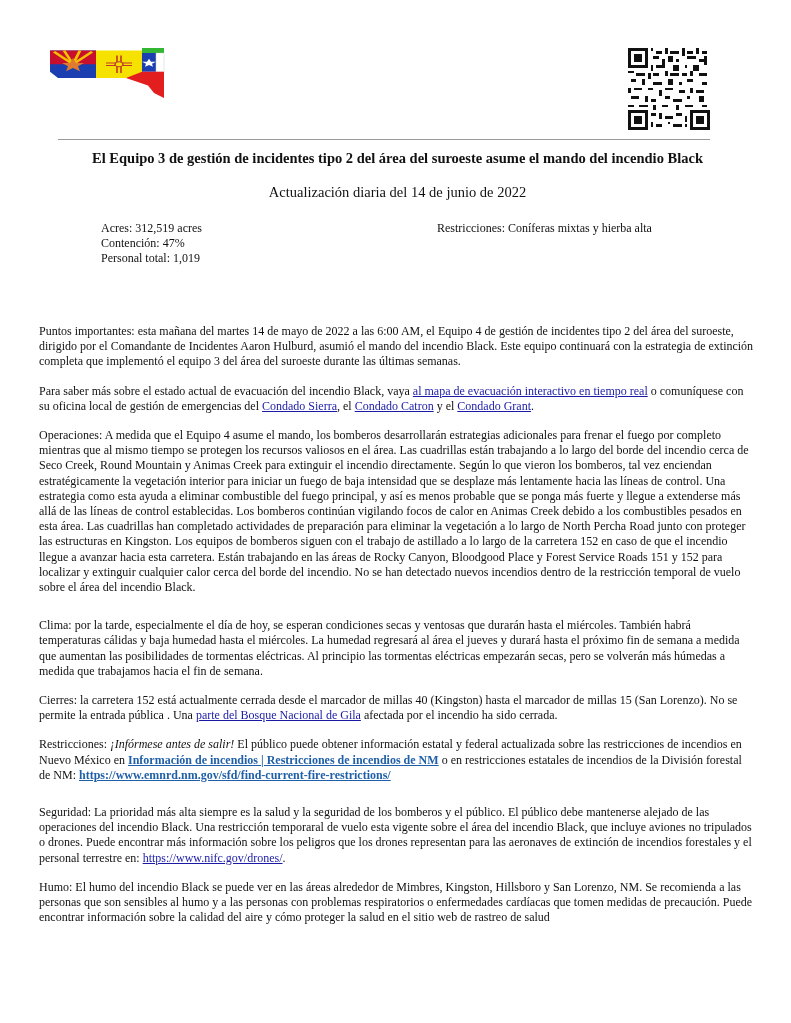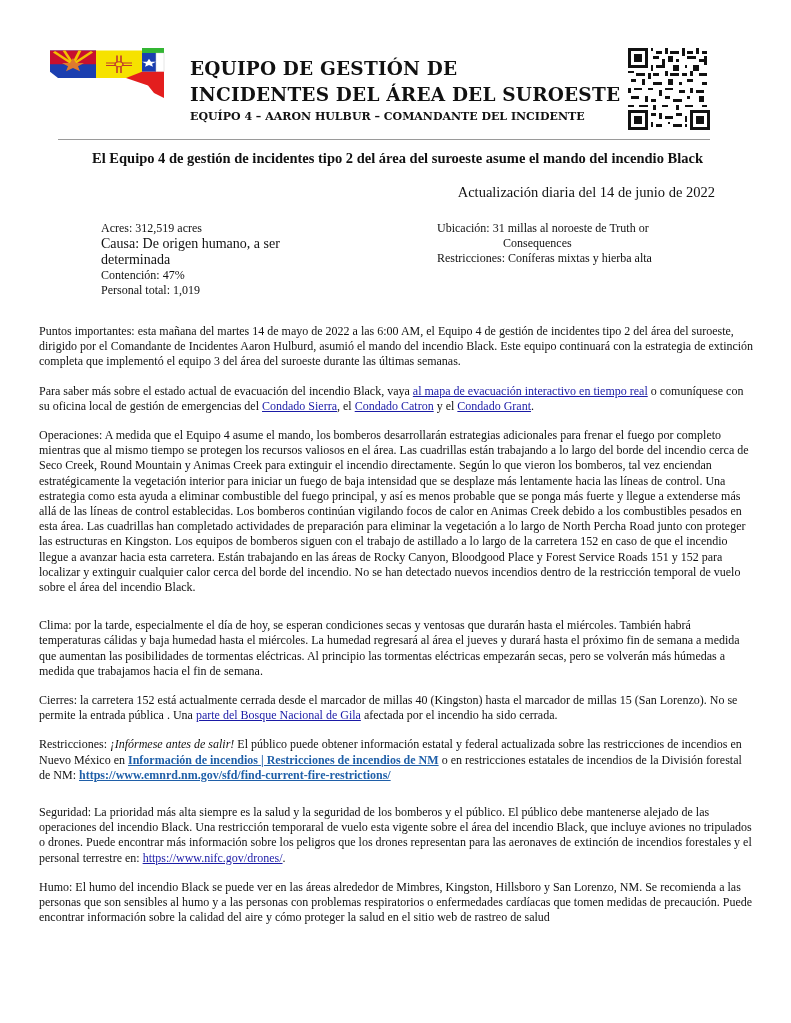--- a/index.html
+++ b/index.html
@@ -24,22 +24,22 @@
     .qr { position: absolute; left: 628px; top: 48px; width: 82px; height: 82px; }
     .divider {
       position: absolute; left: 58px; top: 139px; width: 652px; height: 0;
       border-top: 1.5px solid #9a9a9a;
     }
     .headline {
       position: absolute; left: 90px; top: 150px; width: 615px;
       text-align: center; font-weight: bold; font-size: 14.5px; line-height: 17px;
     }
     .update-date {
-      position: absolute; left: 100px; top: 184px; width: 615px;
-      text-align: right; font-size: 14.5px; line-height: 17px;
+      position: absolute; left: 90px; top: 184px; width: 615px;
+      text-align: center; font-size: 14.5px; line-height: 17px;
     }
     .facts-left { position: absolute; left: 101px; top: 221px; width: 240px; font-size: 12px; line-height: 15px; }
     .facts-right { position: absolute; left: 437px; top: 221px; width: 280px; font-size: 12px; line-height: 15px; }
     .fact b { font-weight: normal; }
     .fact.large { font-size: 14px; line-height: 16px; }
     .fact .indent { display: block; padding-left: 66px; }
     .body { position: absolute; left: 39px; top: 324px; width: 716px; }
     .para { font-size: 12px; line-height: 15.2px; margin: 0 0 14px 0; text-align: left; }
     .para b { font-weight: normal; }
     a { color: #1a1aa6; text-decoration: underline; }
@@ -71,25 +71,20 @@
     </g>
     <circle cx="69" cy="26" r="4" fill="#f6e200" stroke="#c0392b" stroke-width="1.5"></circle>
 
     <rect x="92" y="0" width="22" height="8" fill="#33b633"></rect>
     <rect x="92" y="8" width="14" height="30" fill="#1b3fb0"></rect>
     <rect x="106" y="8" width="8" height="30" fill="#ffffff" stroke="#ccc" stroke-width="0.5"></rect>
     <polygon points="99,17 101,22 106,22 102,25 103,30 99,27 95,30 96,25 92,22 97,22" fill="#ffffff"></polygon>
     <polygon points="76,48 92,38 114,38 114,80 104,72 98,60" fill="#e31e1e"></polygon>
   </svg>
 
-  <div class="header-titles">
-    <div class="header-title">EQUIPO DE GESTIÓN DE</div>
-    <div class="header-title">INCIDENTES DEL ÁREA DEL SUROESTE</div>
-    <div class="header-subtitle">EQUÍPO 4 – AARON HULBUR  – COMANDANTE DEL INCIDENTE</div>
-  </div>
 
   <svg class="qr" viewBox="0 0 29 29" shape-rendering="crispEdges">
     <rect x="0" y="0" width="29" height="29" fill="#fff"></rect>
     <g fill="#111">
       <rect x="0" y="0" width="7" height="7"></rect>
         <rect x="1" y="1" width="5" height="5" fill="#fff"></rect>
         <rect x="2" y="2" width="3" height="3"></rect>
       <rect x="0" y="22" width="7" height="7"></rect>
         <rect x="1" y="23" width="5" height="5" fill="#fff"></rect>
         <rect x="2" y="24" width="3" height="3"></rect>
@@ -163,32 +158,30 @@
         <rect x="10" y="27" width="2" height="1"></rect>
         <rect x="14" y="26" width="1" height="1"></rect>
         <rect x="16" y="27" width="3" height="1"></rect>
         <rect x="20" y="27" width="1" height="1"></rect>
     </g>
   </svg>
 
   <div class="divider"></div>
 </div>
 
-<div class="headline">El Equipo 4 de gestión de incidentes tipo 2 del área del suroeste asume el mando del incendio Black</div>
+<div class="headline">El Equipo 3 de gestión de incidentes tipo 2 del área del suroeste asume el mando del incendio Black</div>
 <div class="update-date">Actualización diaria del 14 de junio de 2022</div>
 
 <div class="facts-left">
   <div class="fact"><b>Acres:</b><span> 312,519 acres</span></div>
-  <div class="fact large"><b>Causa</b><span>: De origen humano, a ser determinada</span></div>
   <div class="fact"><b>Contención:</b><span> 47%</span></div>
   <div class="fact"><b>Personal total:</b><span> 1,019</span></div>
 </div>
 
 <div class="facts-right">
-  <div class="fact"><b>Ubicación:</b><span> 31 millas al noroeste de Truth or</span><span class="indent">Consequences</span></div>
   <div class="fact"><b>Restricciones:</b><span> Coníferas mixtas y hierba alta</span></div>
 </div>
 
 <div class="body">
   <p class="para"><b>Puntos importantes:</b><span> esta mañana del martes 14 de mayo de 2022 a las 6:00 AM, el Equipo 4 de gestión de incidentes tipo 2 del área del suroeste, dirigido por el Comandante de Incidentes Aaron Hulburd, asumió el mando del incendio Black.  Este equipo continuará con la estrategia de extinción completa que implementó el equipo 3 del área del suroeste durante las últimas semanas.</span></p>
 
   <p class="para"><b>Para saber más sobre el estado actual de evacuación del incendio Black</b><span>, vaya </span><a href="#">al mapa de evacuación interactivo en tiempo real</a><span> o comuníquese con su oficina local de gestión de emergencias del </span><a href="#">Condado Sierra</a><span>, el </span><a href="#">Condado Catron</a><span> y el </span><a href="#">Condado Grant</a><span>.</span></p>
 
   <p class="para p-ops"><b>Operaciones:</b><span> A medida que el Equipo 4 asume el mando, los bomberos desarrollarán estrategias adicionales para frenar el fuego por completo mientras que al mismo tiempo se protegen los recursos valiosos en el área.  Las cuadrillas están trabajando a lo largo del borde del incendio cerca de Seco Creek, Round Mountain y Animas Creek para extinguir el incendio directamente.  Según lo que vieron los bomberos, tal vez enciendan estratégicamente la vegetación interior para iniciar un fuego de baja intensidad que se desplaze más lentamente hacia las líneas de control.   Una estrategia como esta ayuda a eliminar combustible del fuego principal, y así es menos probable que se ponga más fuerte y llegue a extenderse más allá de las líneas de control establecidas.  Los bomberos continúan vigilando focos de calor en Animas Creek debido a los combustibles pesados en esta área.  Las cuadrillas han completado actividades de preparación para eliminar la vegetación a lo largo de North Percha Road junto con proteger las estructuras en Kingston. Los equipos de bomberos siguen con el trabajo de astillado a lo largo de la carretera 152 en caso de que el incendio llegue a avanzar hacia esta carretera. Están trabajando en las áreas de Rocky Canyon, Bloodgood Place y Forest Service Roads 151 y 152 para localizar y extinguir cualquier calor cerca del borde del incendio.  No se han detectado nuevos incendios dentro de la restricción temporal de vuelo sobre el área del incendio Black.</span></p>
 

